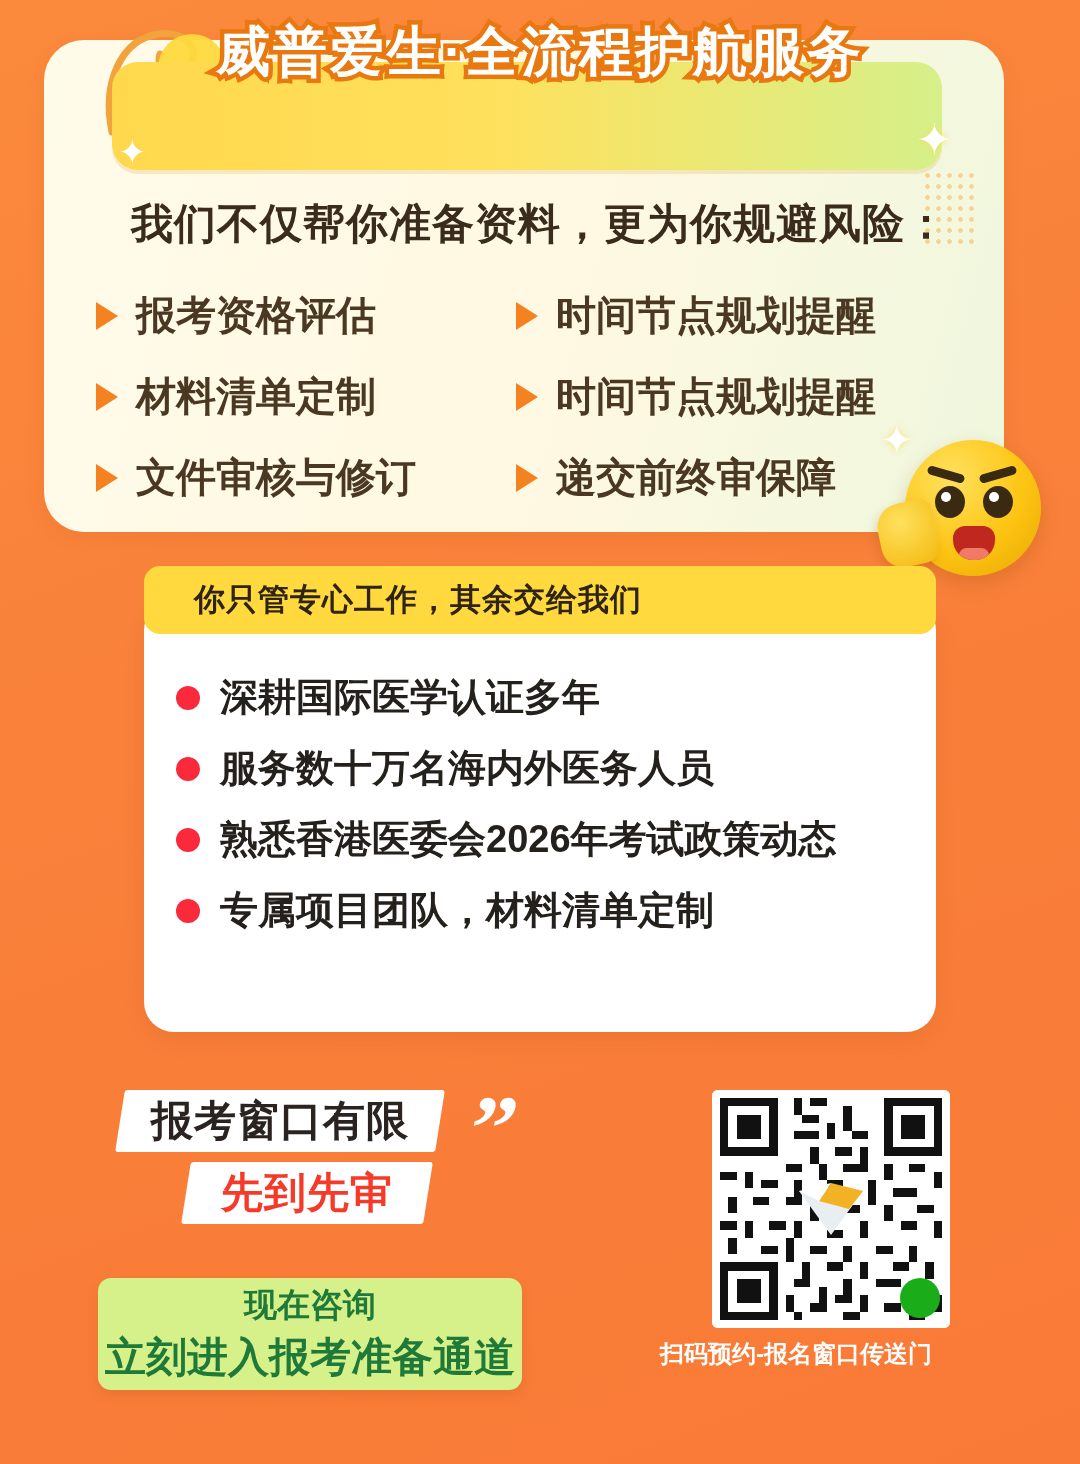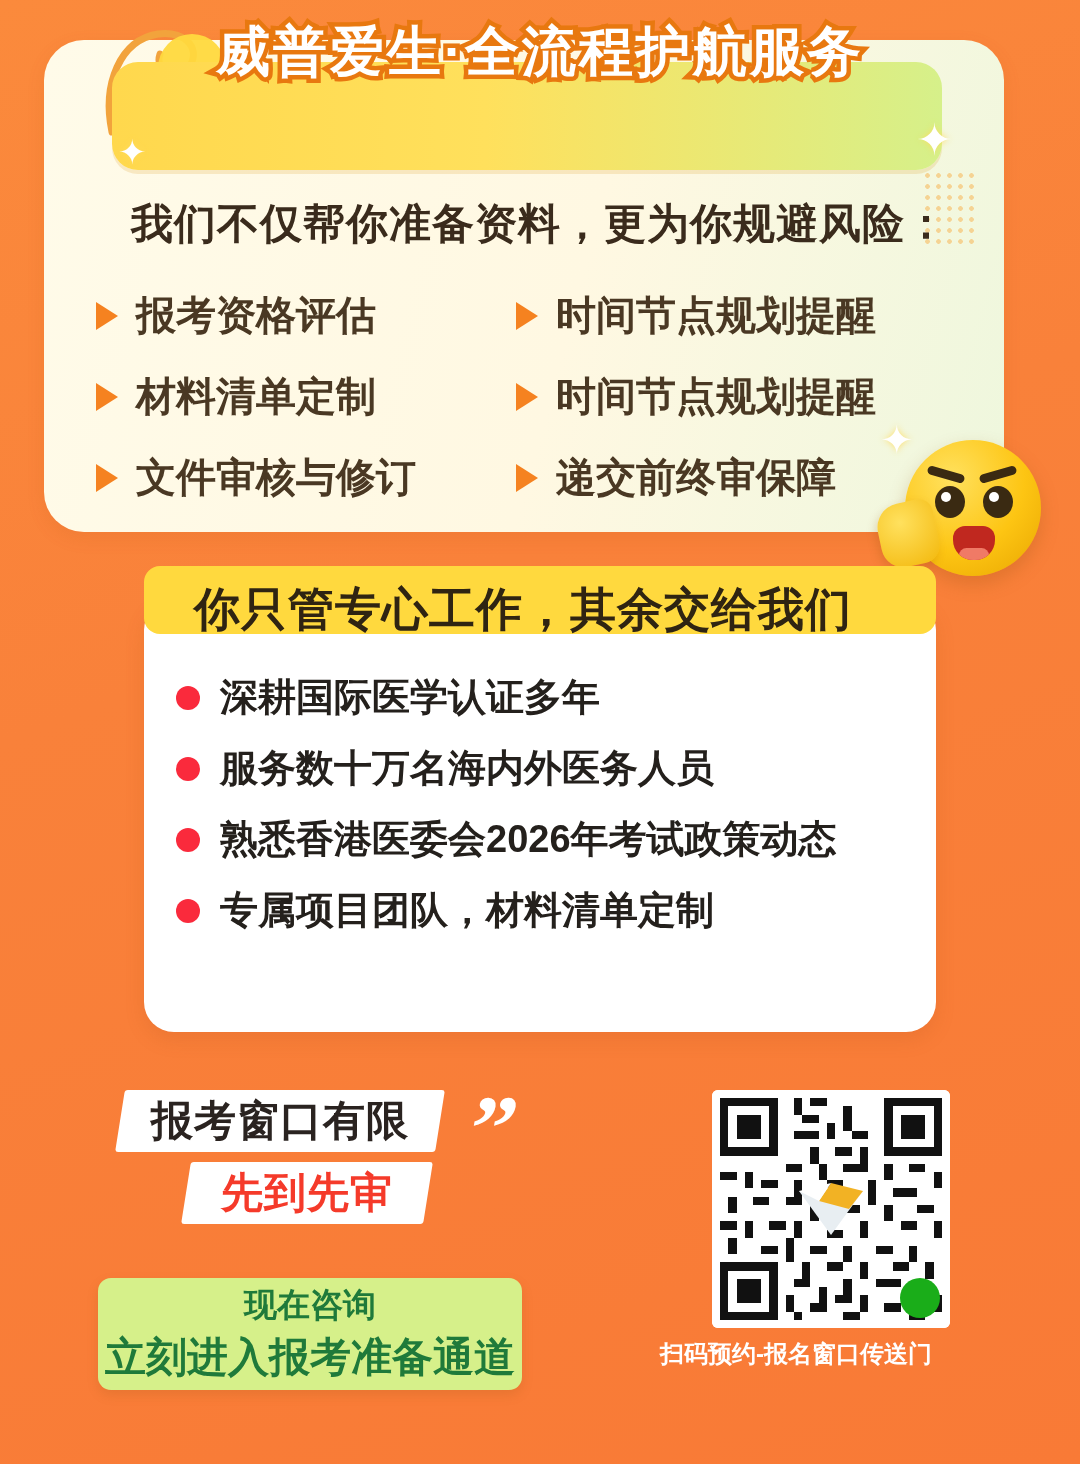--- a/index.html
+++ b/index.html
@@ -200,21 +200,21 @@
     top: 566px;
     width: 792px;
     height: 68px;
     background: #ffd93e;
     border-radius: 16px;
   }
   .yellow-tab-text {
     position: absolute;
     left: 50px;
     top: 13px;
-    font-size: 46px;
+    font-size: 31px;
     font-weight: 800;
     color: #2f2412;
     letter-spacing: 1px;
   }
   .bullets {
     position: absolute;
     left: 176px;
     top: 662px;
     width: 740px;
   }

